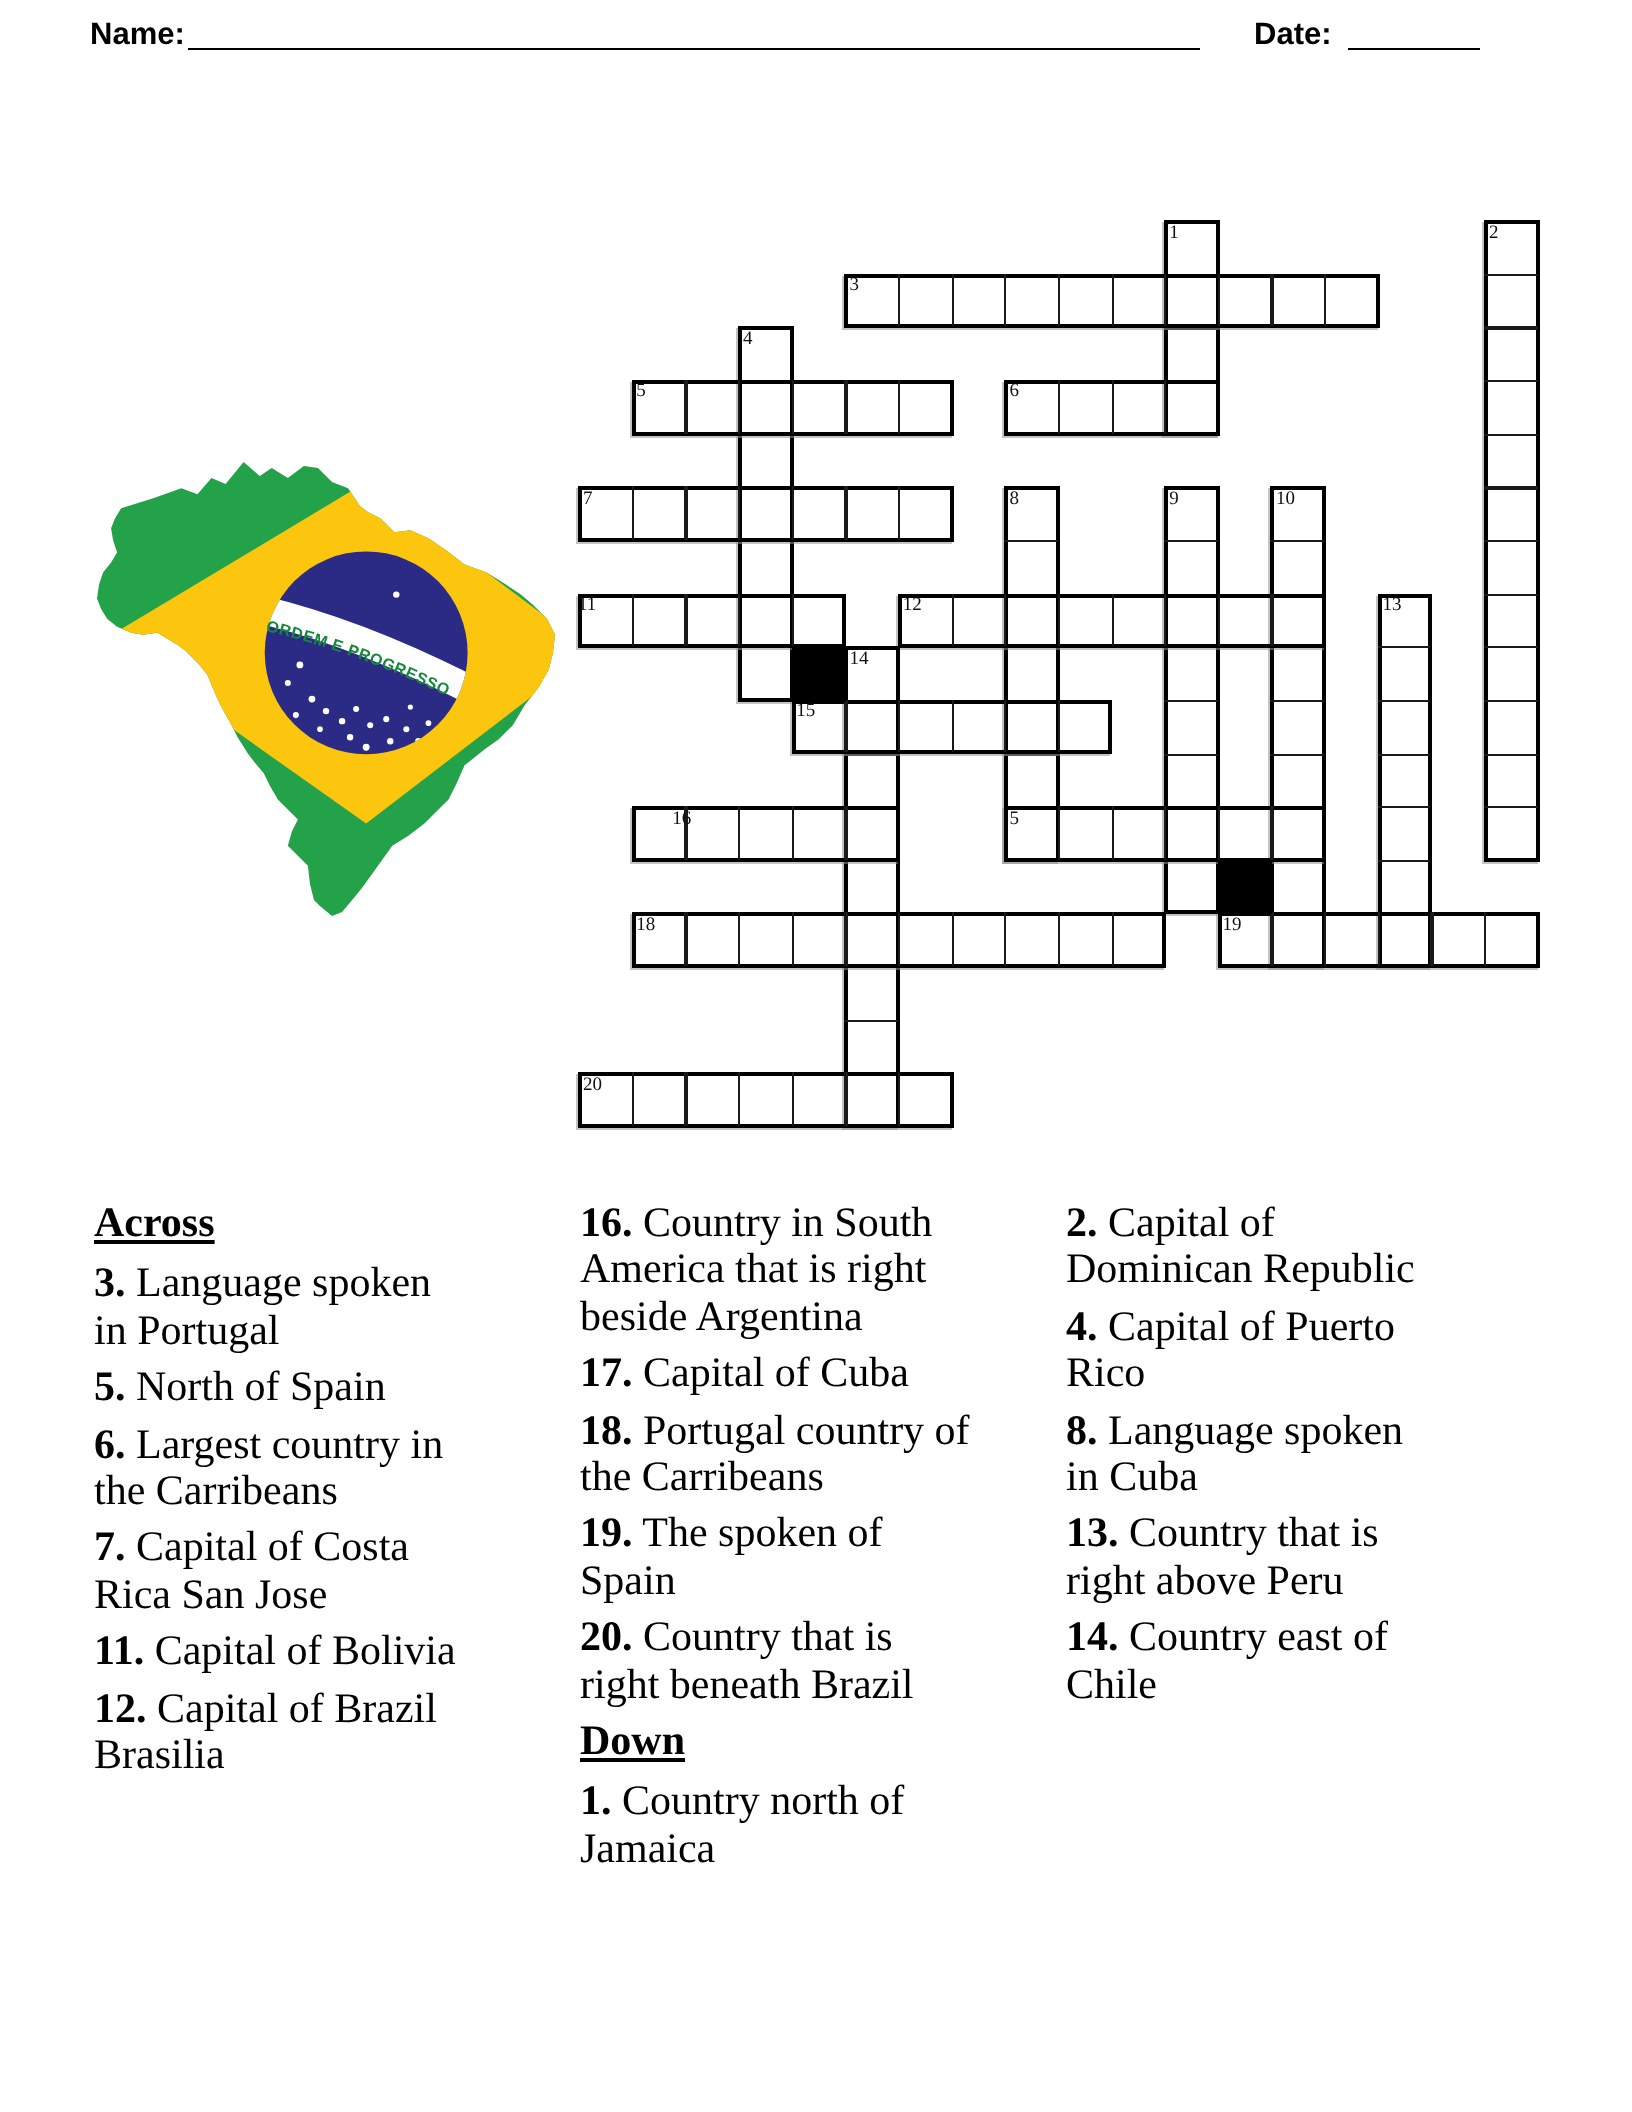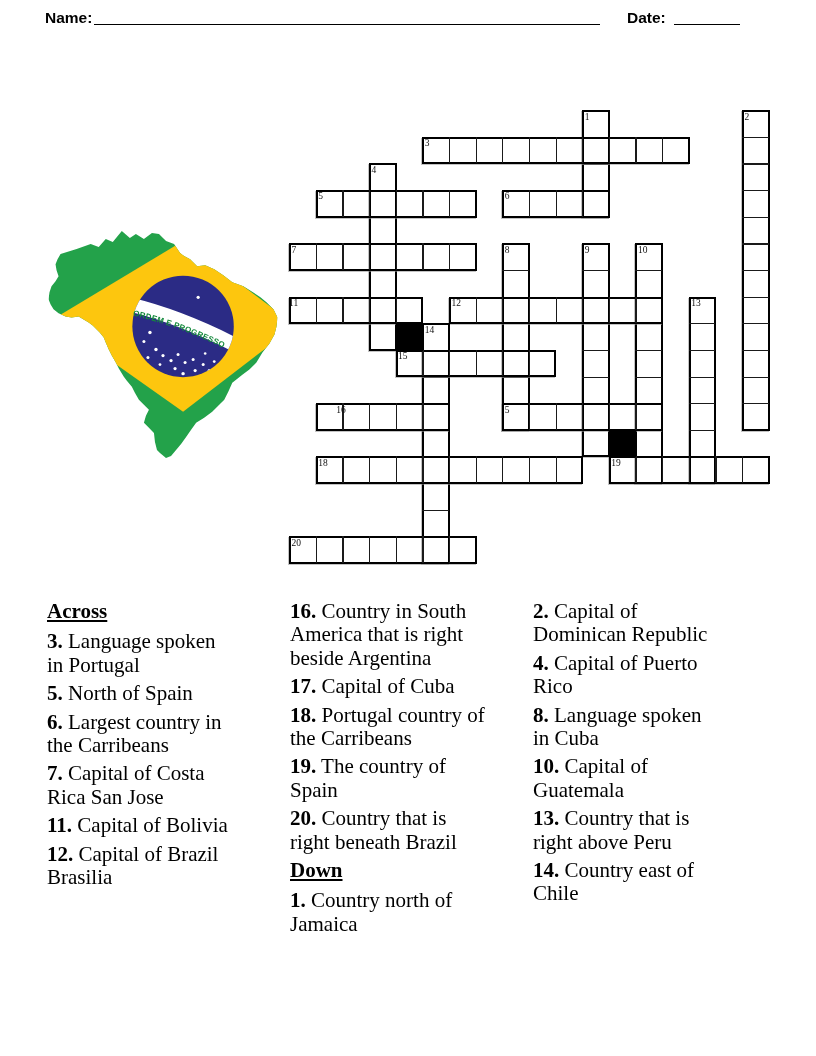--- a/index.html
+++ b/index.html
@@ -273,27 +273,26 @@
       <p class="clue"><b>5.</b><span> North of Spain</span></p>
       <p class="clue"><b>6.</b><span> Largest country in the Carribeans</span></p>
       <p class="clue"><b>7.</b><span> Capital of Costa Rica San Jose</span></p>
       <p class="clue"><b>11.</b><span> Capital of Bolivia</span></p>
       <p class="clue"><b>12.</b><span> Capital of Brazil Brasilia</span></p>
     </div>
   <div class="clue-col clue-col-2">
       <p class="clue"><b>16.</b><span> Country in South America that is right beside Argentina</span></p>
       <p class="clue"><b>17.</b><span> Capital of Cuba</span></p>
       <p class="clue"><b>18.</b><span> Portugal country of the Carribeans</span></p>
-      <p class="clue"><b>19.</b><span> The country of Spain</span></p>
+      <p class="clue"><b>19.</b><span> The spoken of Spain</span></p>
       <p class="clue"><b>20.</b><span> Country that is right beneath Brazil</span></p>
       <div class="clue-heading">Down</div>
       <p class="clue"><b>1.</b><span> Country north of Jamaica</span></p>
     </div>
   <div class="clue-col clue-col-3">
       <p class="clue"><b>2.</b><span> Capital of Dominican Republic</span></p>
       <p class="clue"><b>4.</b><span> Capital of Puerto Rico</span></p>
       <p class="clue"><b>8.</b><span> Language spoken in Cuba</span></p>
-      <p class="clue"><b>10.</b><span> Capital of Guatemala</span></p>
       <p class="clue"><b>13.</b><span> Country that is right above Peru</span></p>
       <p class="clue"><b>14.</b><span> Country east of Chile</span></p>
     </div>
 
 </div>
 
 </body></html>

